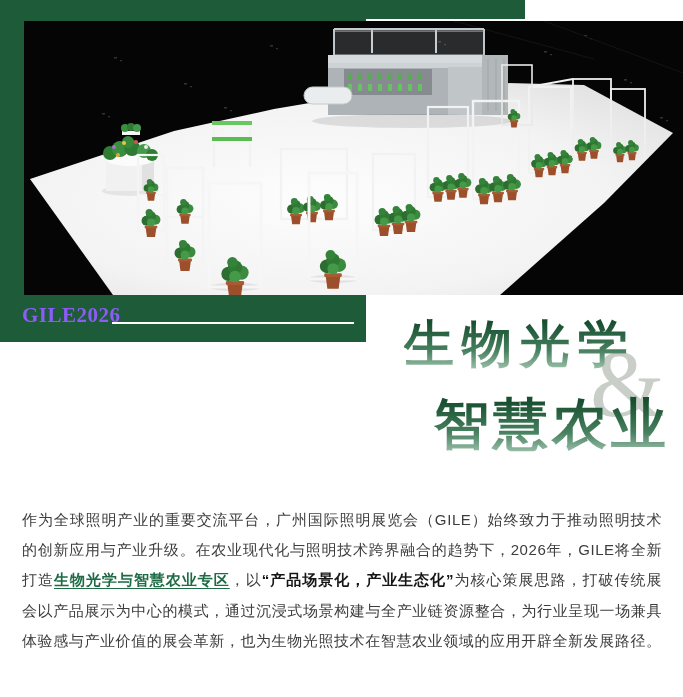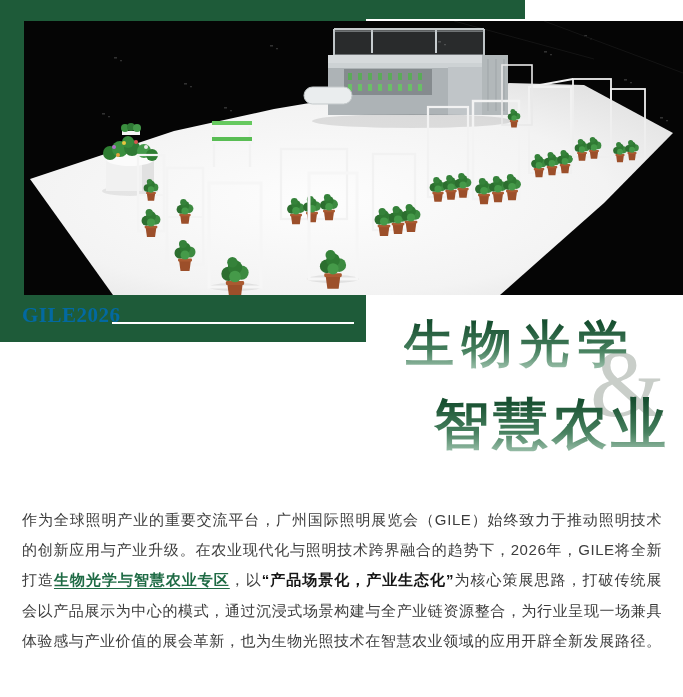--- a/index.html
+++ b/index.html
@@ -19,21 +19,21 @@
   
   .photo{
     position:absolute;left:24px;top:21px;width:659px;height:274px;
     background:#050505;
   }
   .photo svg{display:block;}
   
   .gile-label{
     position:absolute;left:22px;top:303px;
     font-family:"Liberation Serif","DejaVu Serif",serif;
-    font-weight:700;font-size:21px;letter-spacing:0.5px;color:#0369a1;
+    font-weight:700;font-size:21px;letter-spacing:0.5px;color:#8b5cf6;
   }
   .gile-underline{
     position:absolute;left:112px;top:322px;width:242px;height:2px;background:#ffffff;
   }
   
   .title-line{
     position:absolute;
     font-family:"Liberation Serif","DejaVu Serif",serif;
     font-weight:700;line-height:1.12;white-space:nowrap;
     color:var(--title_top);

